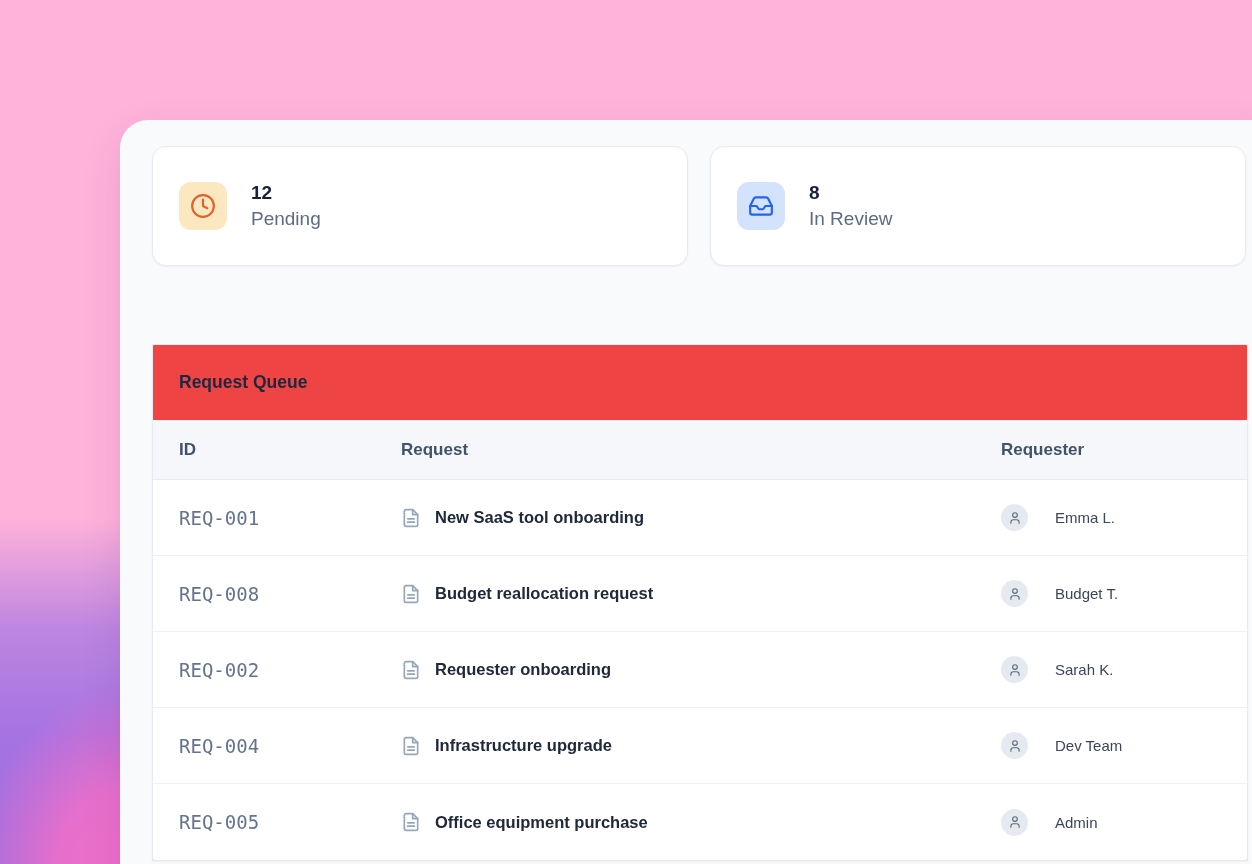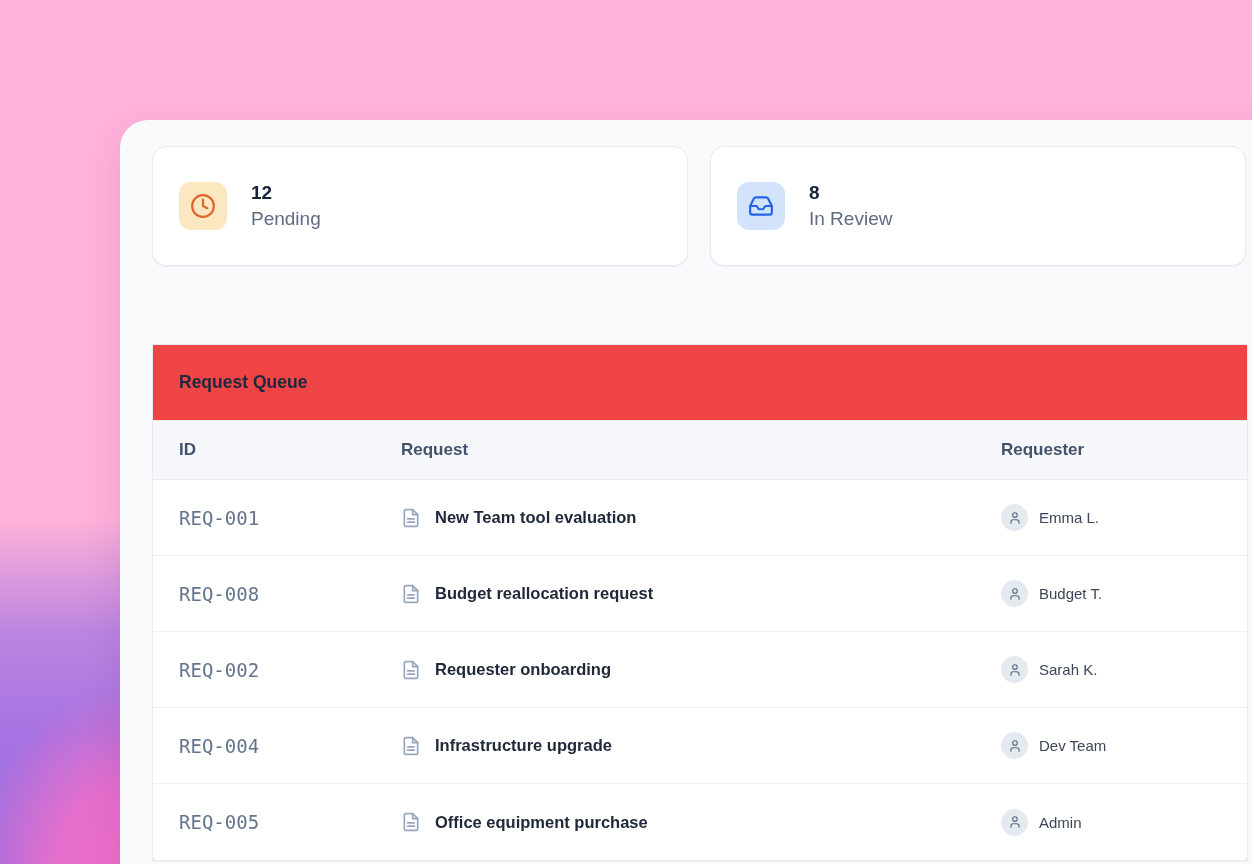--- a/index.html
+++ b/index.html
@@ -64,21 +64,21 @@
 
   .cell-id {
     font-family:"DejaVu Sans Mono","Liberation Mono",monospace;
     font-size:19px; color:#64748B;
   }
   .cell-request { display:flex; align-items:center; gap:14px; }
   .cell-request .title { font-size:16.5px; font-weight:600; color:#20293A; }
   .doc-icon { color:#97A7BB; display:flex; }
   .doc-icon svg { width:20px; height:20px; }
 
-  .cell-requester { display:flex; align-items:center; gap:11px; }
+  .cell-requester { display:flex; align-items:center; gap:27px; }
   .cell-requester .name { font-size:15px; color:#3C4658; }
   .avatar {
     width:27px; height:27px; border-radius:50%;
     background:#E5EAF0; color:#5C6B80;
     display:flex; align-items:center; justify-content:center; flex:0 0 auto;
   }
   .avatar svg { width:14px; height:14px; }
 </style>
 </head>
 <body>
@@ -131,21 +131,21 @@
       <div class="cell-id">REQ-001</div>
       <div class="cell-request">
         <span class="doc-icon">
           <svg viewBox="0 0 24 24" fill="none" stroke="currentColor" stroke-width="2" stroke-linecap="round" stroke-linejoin="round">
             <path d="M14 2H6a2 2 0 0 0-2 2v16a2 2 0 0 0 2 2h12a2 2 0 0 0 2-2V8z"></path>
             <polyline points="14 2 14 8 20 8"></polyline>
               <line x1="16" y1="13" x2="8" y2="13"></line>
               <line x1="16" y1="17" x2="8" y2="17"></line>
           </svg>
         </span>
-        <span class="title">New Team tool evaluation</span>
+        <span class="title">New SaaS tool onboarding</span>
       </div>
       <div class="cell-requester">
         <span class="avatar">
           <svg viewBox="0 0 24 24" fill="none" stroke="currentColor" stroke-width="2" stroke-linecap="round" stroke-linejoin="round">
             <path d="M19 21v-2a4 4 0 0 0-4-4H9a4 4 0 0 0-4 4v2"></path>
               <circle cx="12" cy="7" r="4"></circle>
           </svg>
         </span>
         <span class="name">Emma L.</span>
       </div>

